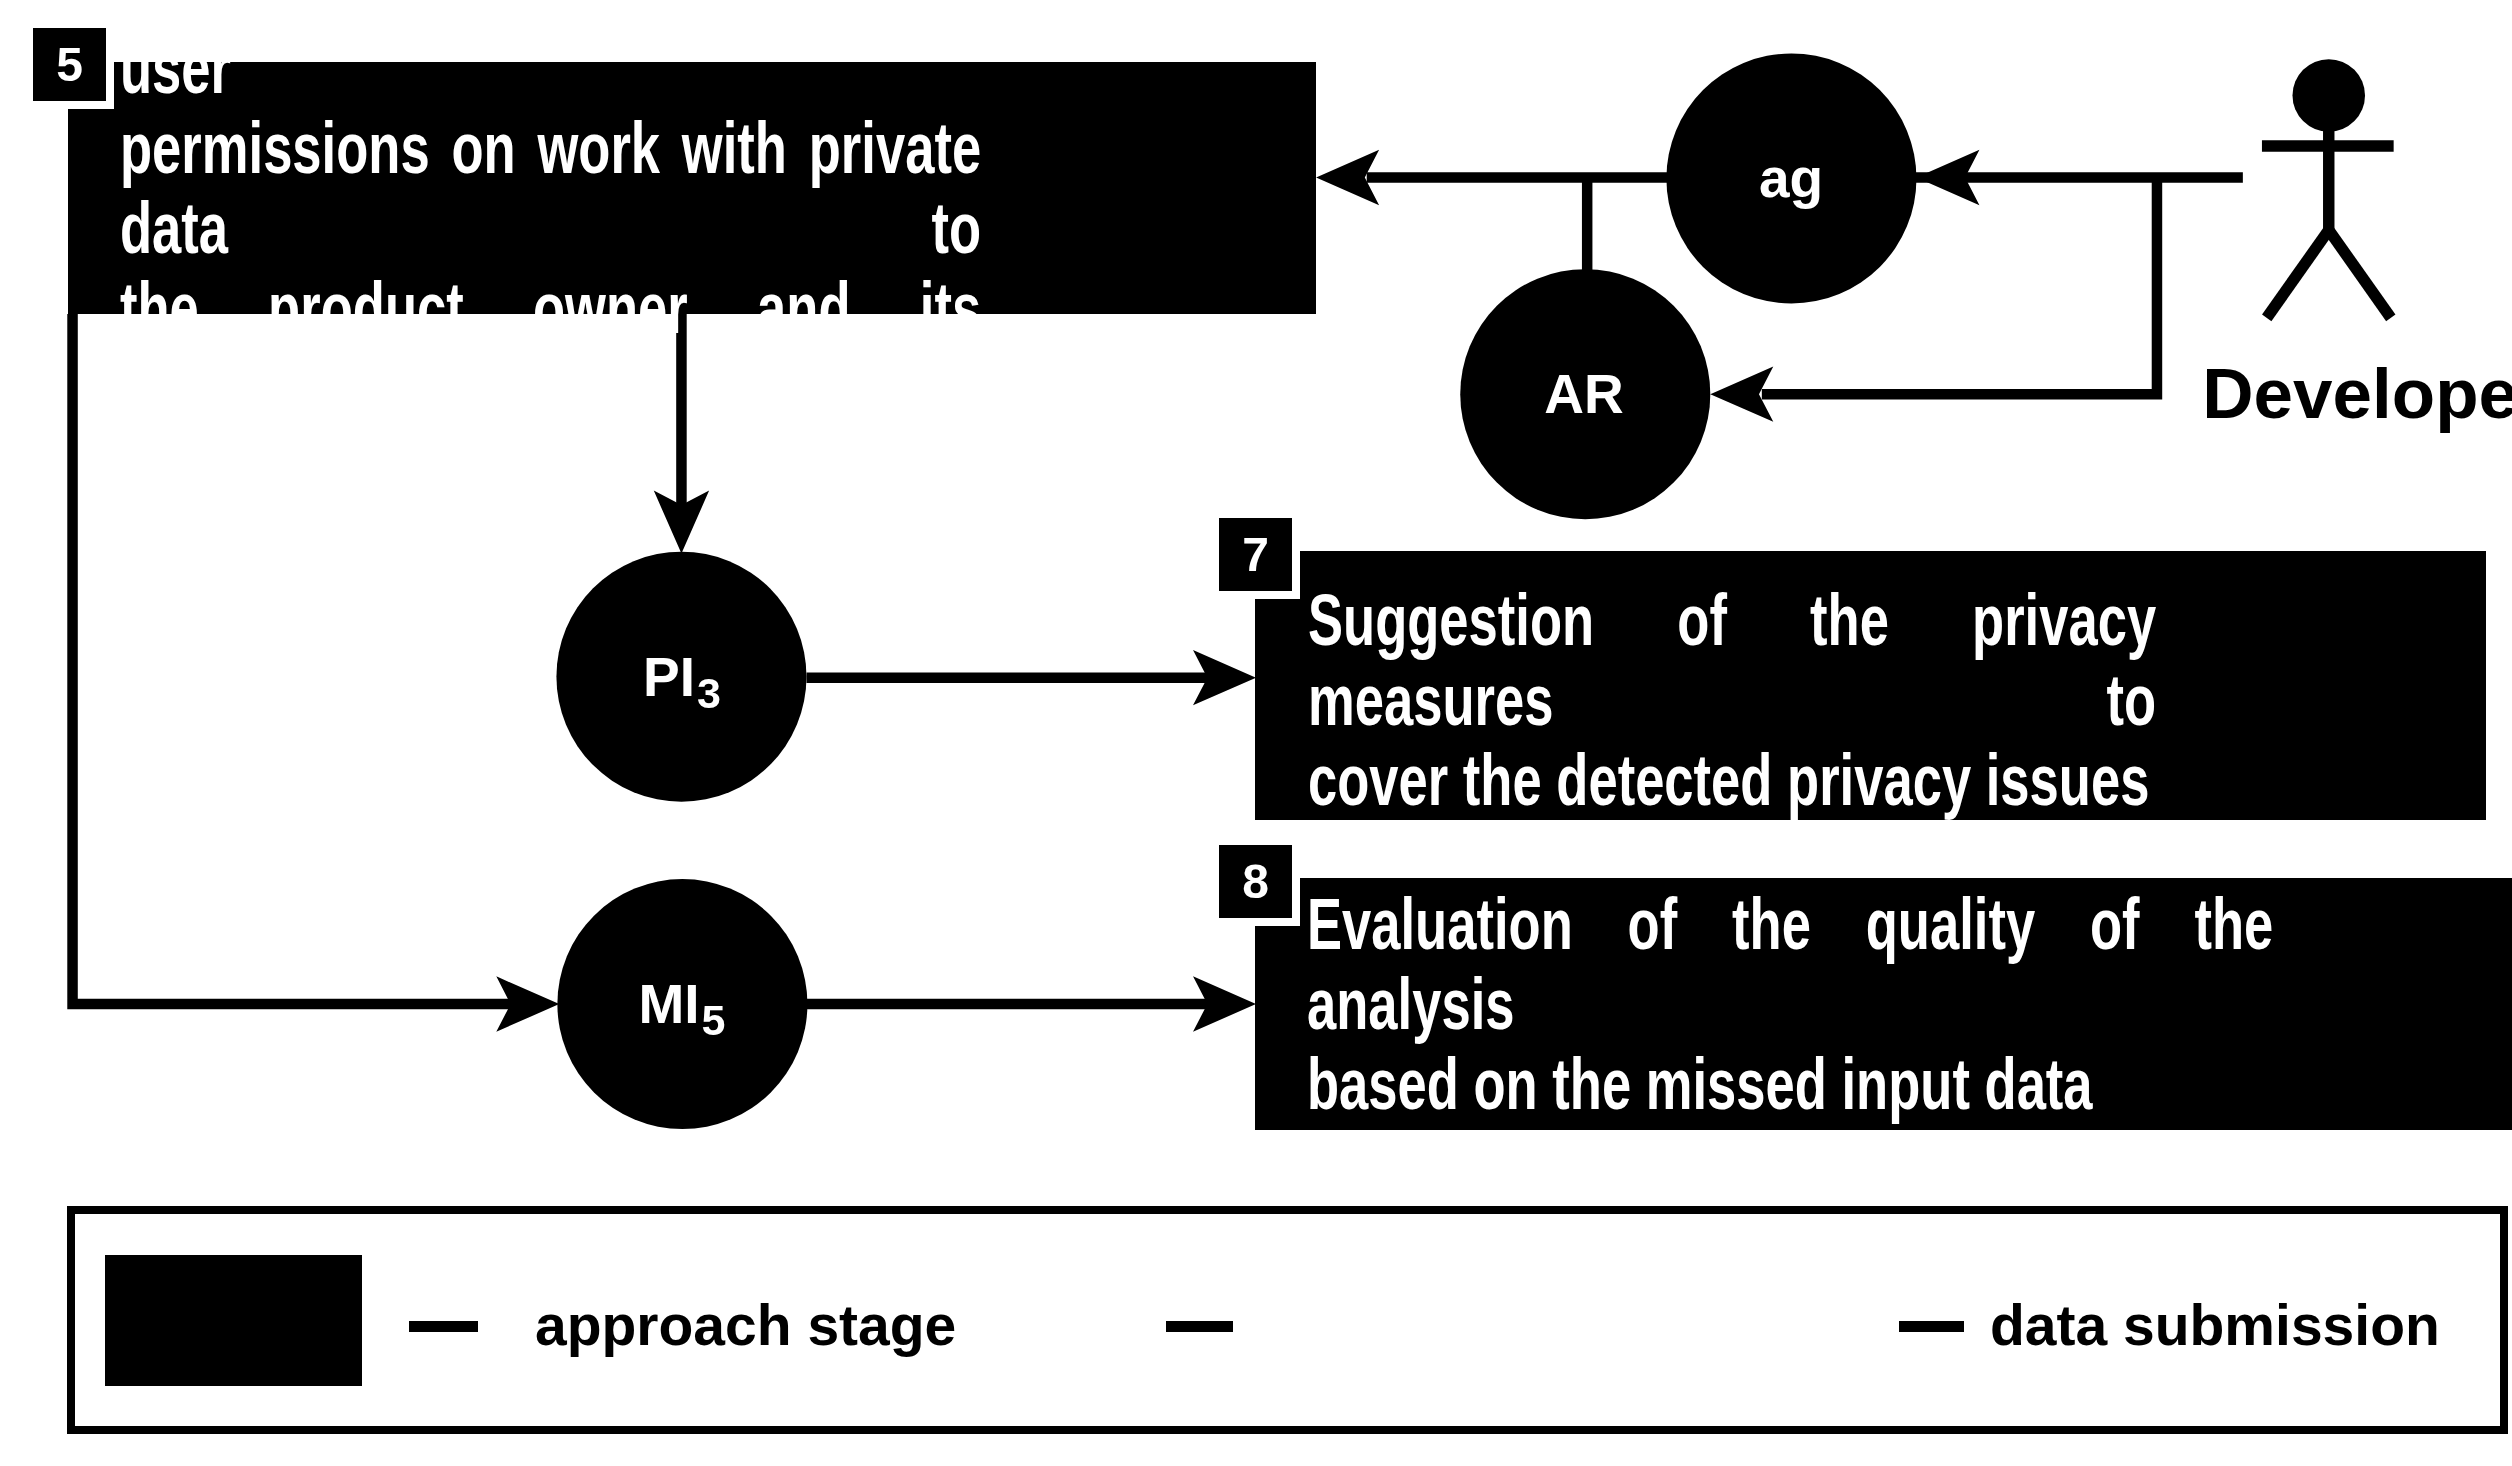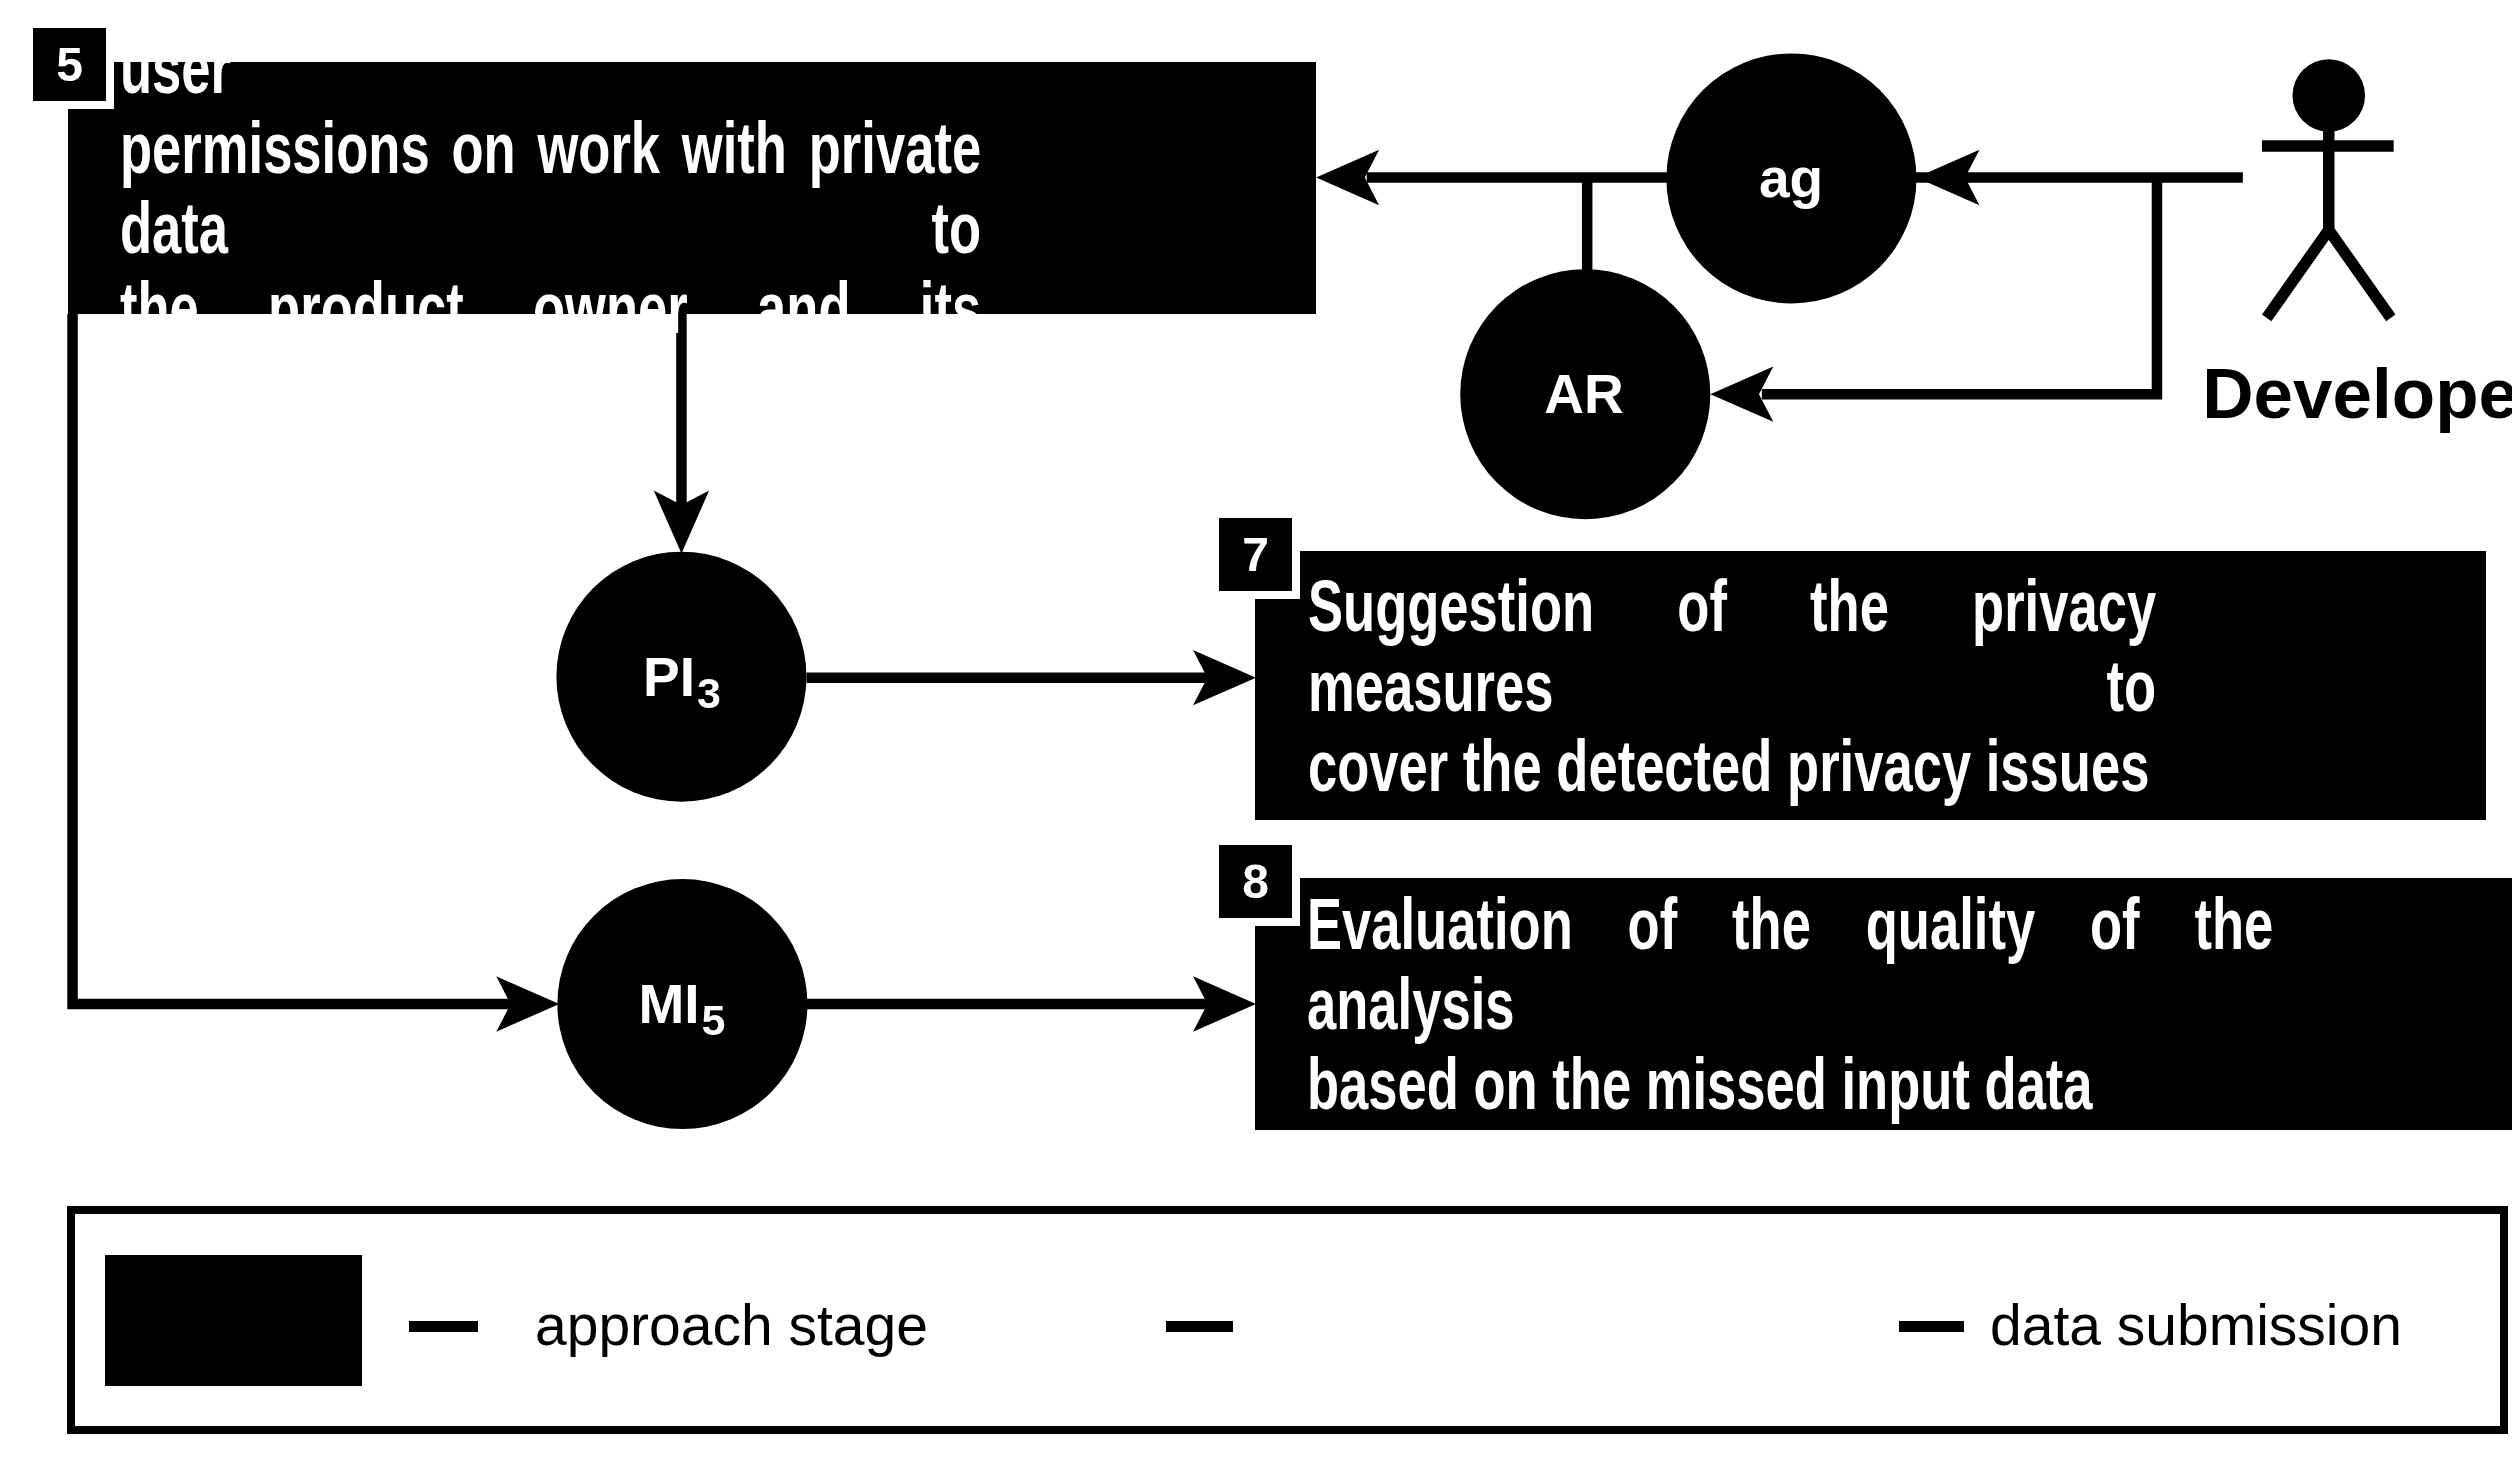--- a/index.html
+++ b/index.html
@@ -12,21 +12,21 @@
   
   .stage-box{position:absolute;background:#000;display:flex;align-items:center;}
   .stage-text{
     color:#fff;font-weight:700;font-size:73px;line-height:80px;
     transform:scaleX(0.72);transform-origin:0 50%;
   }
   .stage-text .ln{text-align:justify;text-align-last:justify;}
   .stage-text .ln.last{text-align-last:left;}
   #box5{left:68px;top:62px;width:1248px;height:252px;}
   #box5 .stage-text{margin-left:52px;width:1626px;}
-  #box7{left:1255px;top:551px;width:1231px;height:269px;}
+  #box7{left:1255px;top:551px;width:1231px;height:269px;align-items:flex-end;}
   #box7 .stage-text{margin-left:53px;width:1596px;}
   #box8{left:1255px;top:878px;width:1394px;height:252px;}
   #box8 .stage-text{margin-left:52px;width:1596px;}
 
   
   .badge{
     position:absolute;width:73px;height:73px;background:#000;
     border:8.6px solid #fff;color:#fff;font-weight:700;font-size:48px;
     display:flex;align-items:center;justify-content:center;
   }
@@ -55,21 +55,21 @@
   .legend-box{
     position:absolute;left:67px;top:1206px;width:2441px;height:228px;
     border:8.6px solid #000;box-sizing:border-box;background:#fff;
   }
   .legend-swatch{position:absolute;left:105px;top:1255px;width:257px;height:131px;background:#000;}
   .legend-dash{position:absolute;top:1321px;height:10.5px;background:#000;}
   #lg-dash-1{left:409px;width:69px;}
   #lg-dash-2{left:1166px;width:67px;}
   #lg-dash-3{left:1899px;width:65px;}
   .legend-label{
-    position:absolute;top:1295px;font-weight:400;font-size:57px;line-height:61px;
+    position:absolute;top:1295px;font-weight:700;font-size:57px;line-height:61px;
     color:#000;white-space:nowrap;
   }
   #lg-label-1{left:535px;}
   #lg-label-2{left:1274px;}
   #lg-label-3{left:1990px;}
 </style>
 </head>
 <body>
 
 <div class="canvas">

